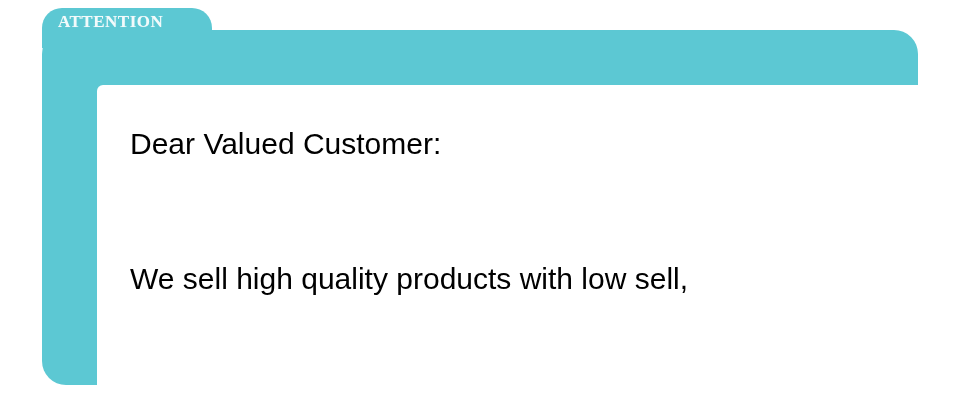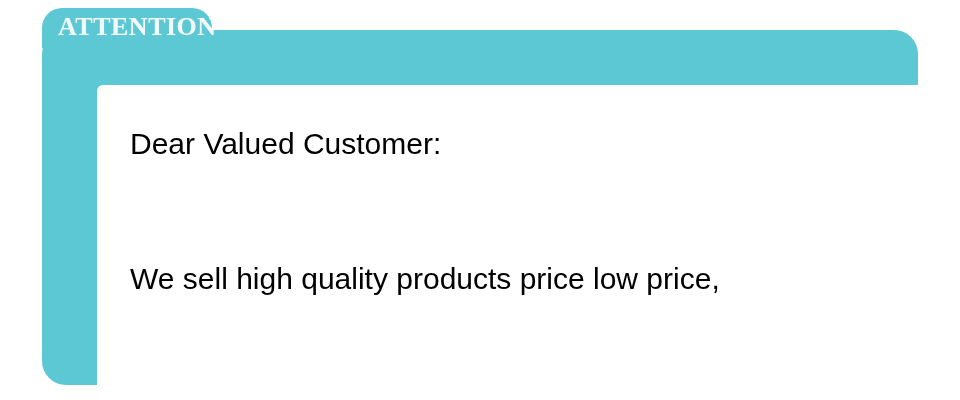--- a/index.html
+++ b/index.html
@@ -54,21 +54,21 @@
     height: 40px;
     background: #5cc8d3;
     border-top-left-radius: 20px;
     border-top-right-radius: 20px;
   }
   .attention-label {
     position: absolute;
     left: 58px;
     top: 12px;
     font-family: "Liberation Serif", "DejaVu Serif", serif;
-    font-size: 26px;
+    font-size: 17px;
     font-weight: bold;
     letter-spacing: 0.5px;
     color: #ffffff;
     opacity: 0.92;
     white-space: nowrap;
     text-shadow: 0 0 1px rgba(255,255,255,0.35);
   }
 
   
   .body-text {
@@ -100,21 +100,21 @@
   <div class="attention-tab"></div>
   <div class="attention-label">ATTENTION</div>
 
   <div class="body-text">
 
     <div class="line">
       <span>Dear Valued Customer:</span>
     </div>
 
     <div class="line">
-      <span>We sell high quality products price low price,</span>
+      <span>We sell high quality products with low sell,</span>
     </div>
 
     <div class="line">
       <span>We can provide </span><span class="hl">wholesale</span><span> when the order reachs the standard,</span>
     </div>
 
   </div>
 </div>
 
 </body></html>

